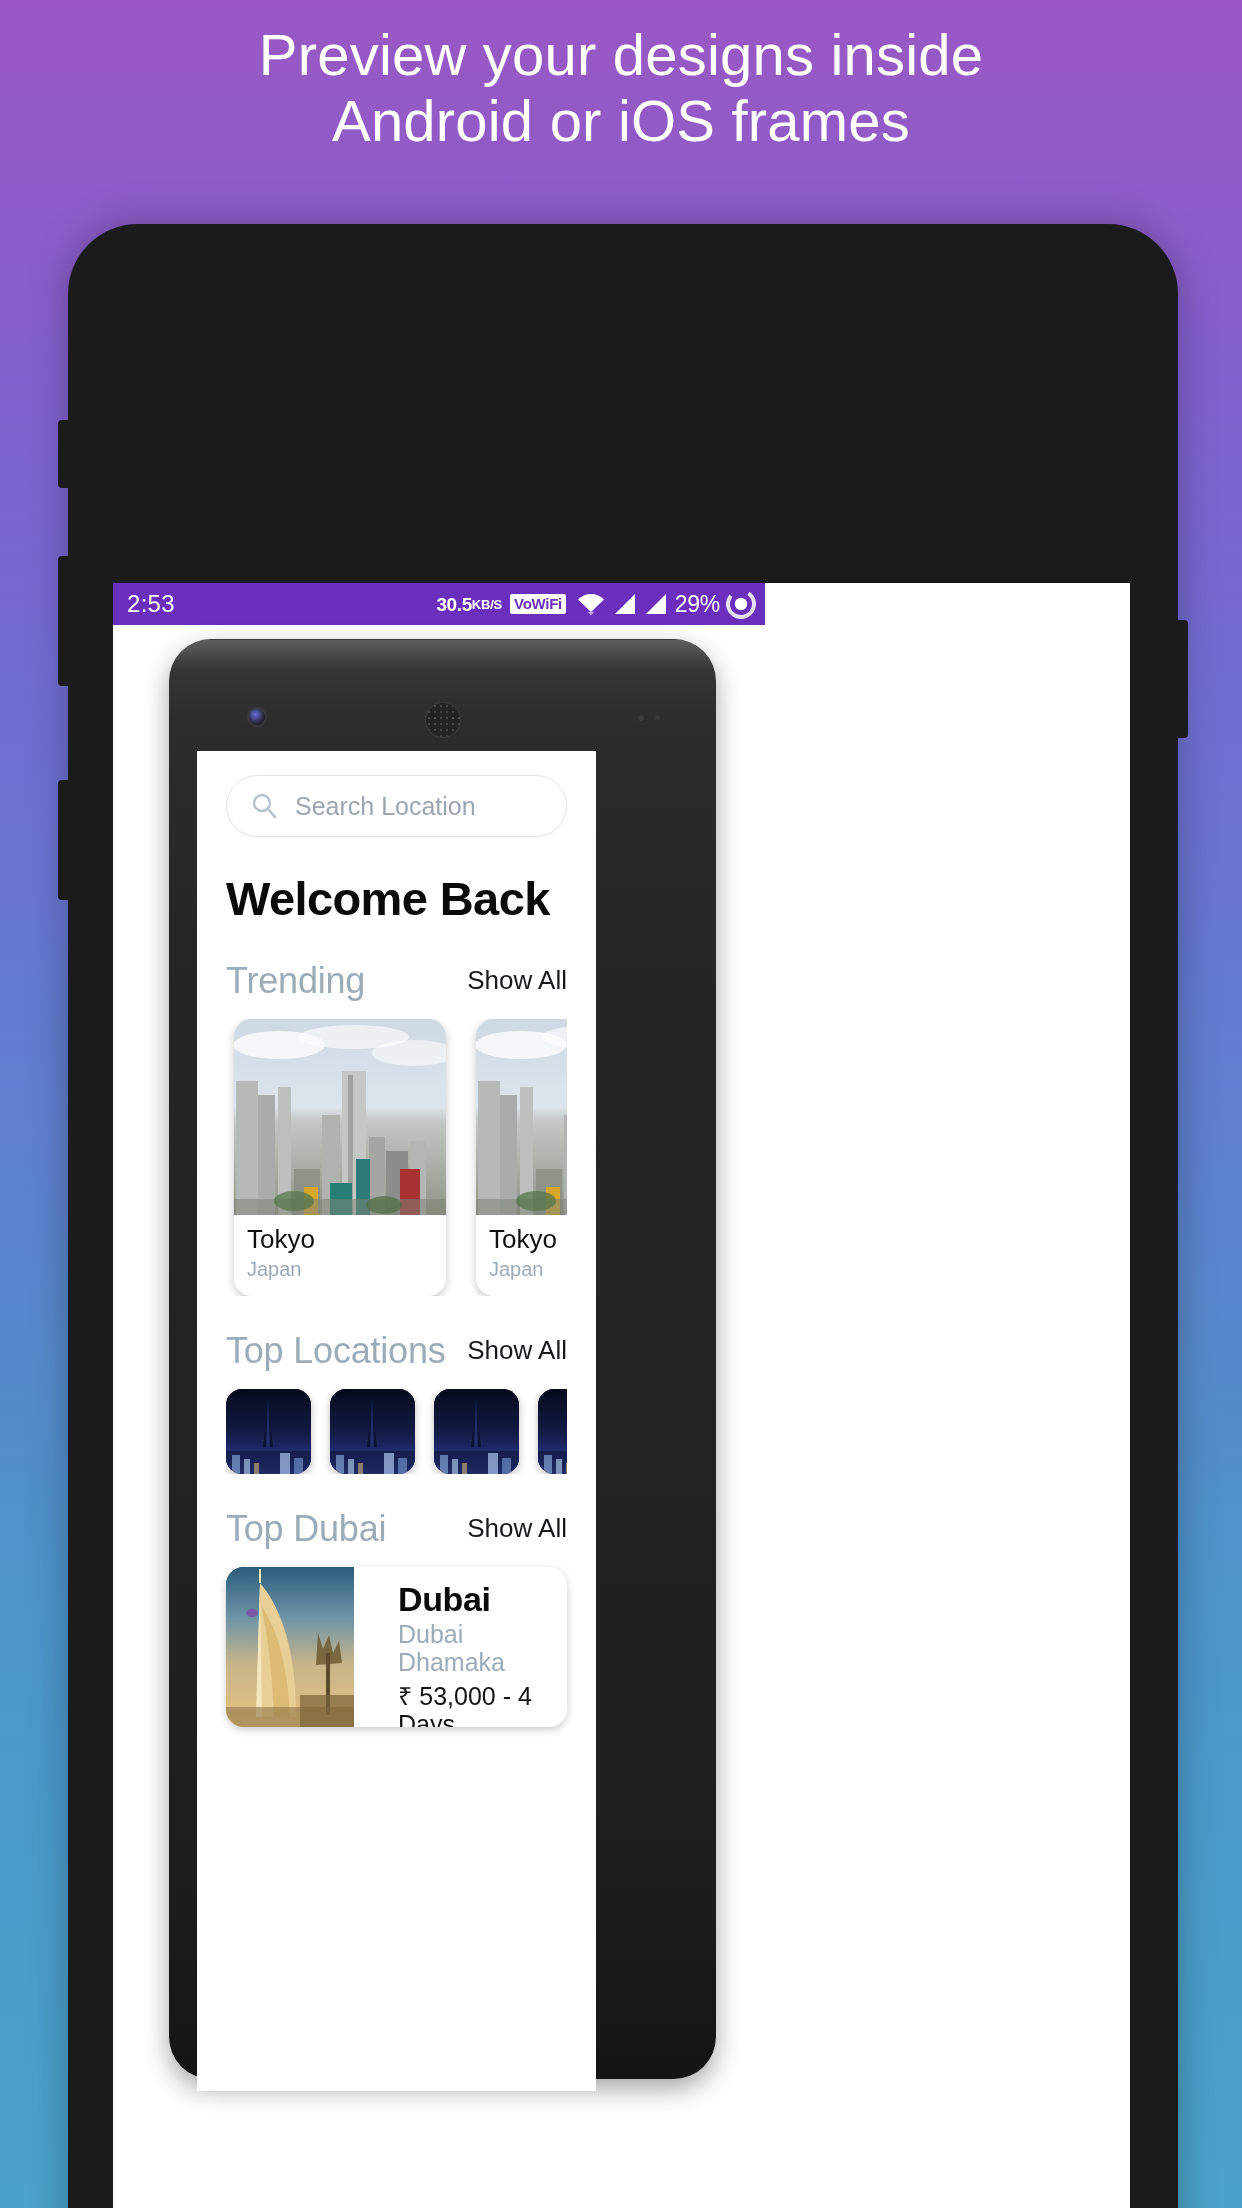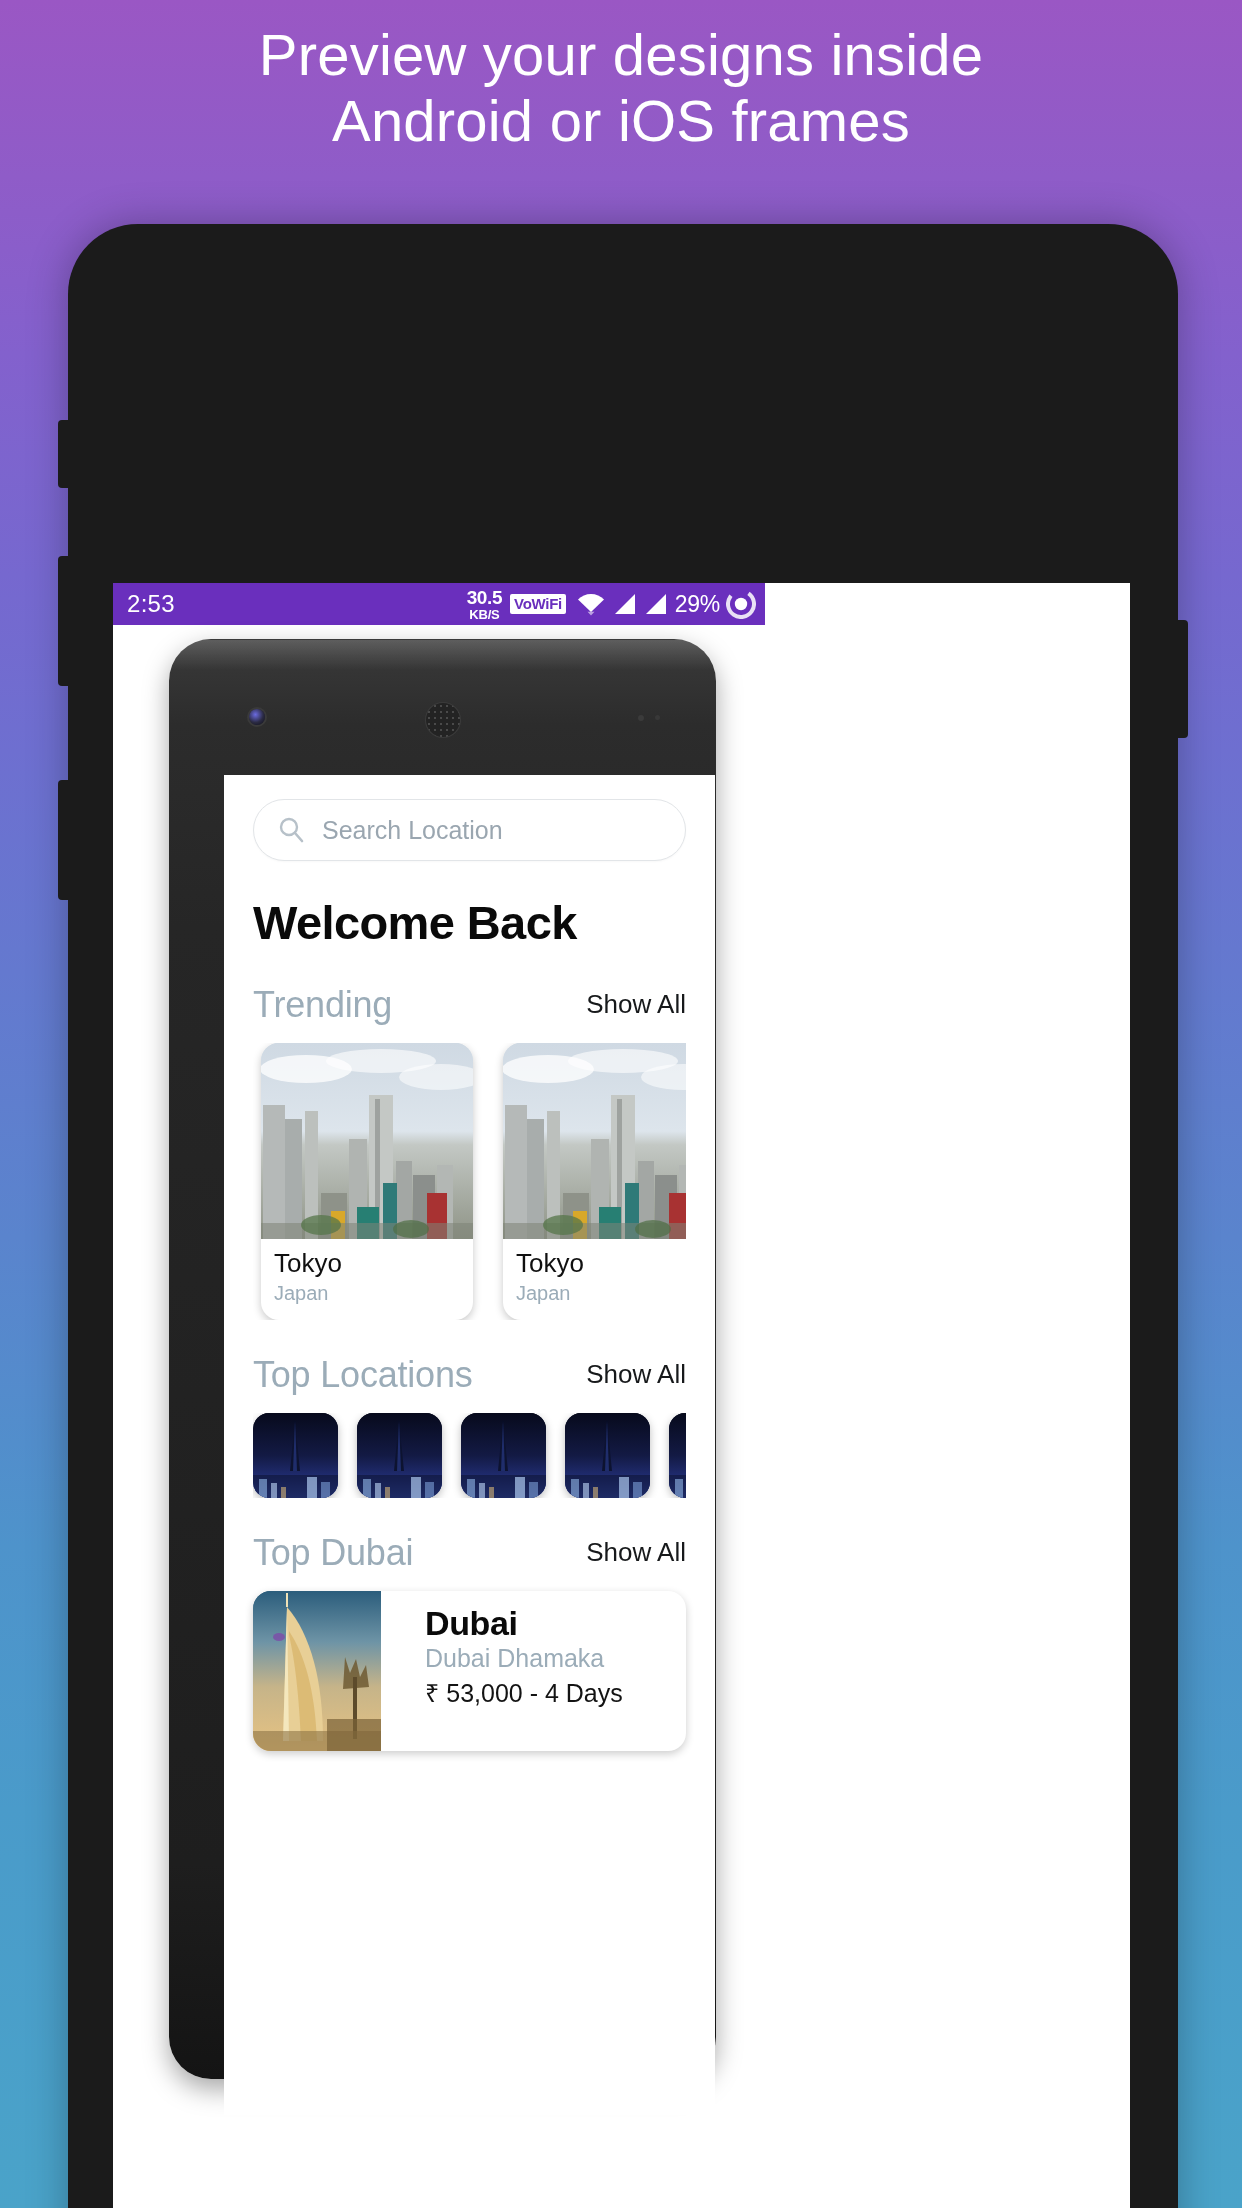--- a/index.html
+++ b/index.html
@@ -73,21 +73,21 @@
     height:42px;
     background:#6a2fbd;
     display:flex;
     align-items:center;
     padding:0 9px 0 14px;
     color:#fff;
   }
   .sb-time { font-size:24px; font-weight:400; letter-spacing:0.3px; }
   .sb-spacer { flex:1; }
   .sb-speed {
-    display:flex; flex-direction:column; align-items:center;
+    display:flex; flex-direction:row; align-items:center;
     line-height:1; margin-right:8px;
   }
   .sb-speed .v { font-size:19px; font-weight:700; letter-spacing:-0.4px;}
   .sb-speed .u { font-size:13px; font-weight:700; letter-spacing:-0.2px; margin-top:1px;}
   .sb-vowifi {
     background:#ffffff; color:#6a2fbd;
     font-size:15px; font-weight:700;
     padding:2px 4px; border-radius:2px;
     margin-right:10px; line-height:1.05;
     letter-spacing:-0.3px;
@@ -132,25 +132,24 @@
              background:
                radial-gradient(#4a4a4a 34%, transparent 36%) 0 0/6px 6px,
                #232323;
              box-shadow:0 0 0 1px #3b3b3b;}
   .sensor { position:absolute; right:72px; top:76px; width:6px; height:6px; border-radius:50%; background:#3b3b3b;}
   .sensor2{ position:absolute; right:56px; top:76px; width:5px; height:5px; border-radius:50%; background:#383838;}
 
   
   .inner-screen {
     position:absolute;
-    left:28px; top:136px;
-    width:491px; height:1340px;
+    left:28px; top:112px;
+    width:399px; height:1340px;
     background:#ffffff;
     overflow:hidden;
-    margin-left:27px;
   }
 
   
   .app { padding:24px 29px 0 29px; }
 
   .searchbar {
     height:62px;
     border:1.6px solid #e2e5e8;
     border-radius:31px;
     display:flex; align-items:center;

